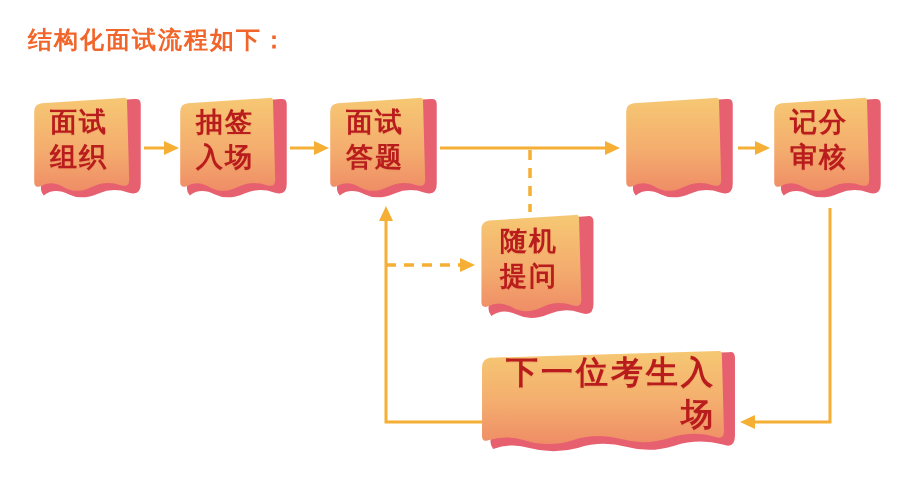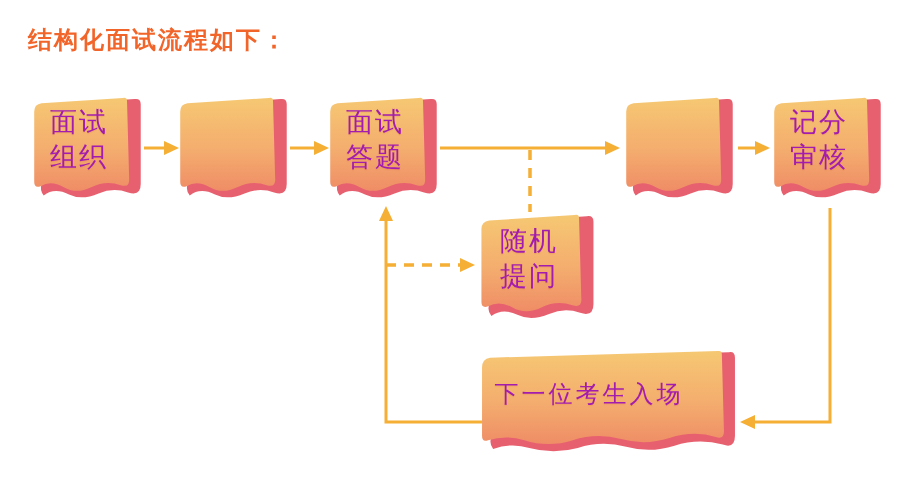--- a/index.html
+++ b/index.html
@@ -15,25 +15,25 @@
   }
   .connectors{position:absolute;left:0;top:0;width:916px;height:494px;}
   .connectors path{stroke:#F5AF34;stroke-width:3;fill:none;}
   .connectors path.dashed{stroke-dasharray:10 8;stroke-width:3.5;}
   .connectors polygon{fill:#F5AF34;stroke:none;}
   .node{position:absolute;}
   .node svg.paper{position:absolute;left:0;top:0;width:100%;height:100%;}
   .node-label{
     position:absolute;left:0;right:18px;top:0;bottom:26px;
     display:flex;align-items:center;justify-content:center;
-    color:#a21caf;font-weight:400;font-size:27px;line-height:1.3;
+    color:#b91c1c;font-weight:700;font-size:27px;line-height:1.3;
     letter-spacing:2px;white-space:pre-line;text-align:right;
     text-shadow:0 1px 1px rgba(224,110,70,.25);
   }
-  .node-wide .node-label{right:40px;bottom:22px;font-size:24px;letter-spacing:3px;}
+  .node-wide .node-label{right:24px;bottom:22px;font-size:32px;letter-spacing:3px;}
 </style>
 </head>
 <body>
 
 <div class="stage">
 
   <svg width="0" height="0" style="position:absolute" aria-hidden="true">
     <defs>
       <linearGradient id="paperGrad" x1="0" y1="0" x2="0" y2="1">
         <stop offset="0" stop-color="#F6C873"></stop>
@@ -70,20 +70,22 @@
     </svg>
     <div class="node-label">面试
 组织</div>
   </div>
 
   <div class="node" style="left:176px;top:97px;width:116px;height:112px">
     <svg class="paper" viewBox="0 0 110 108" preserveAspectRatio="none">
       <path fill="#E7606F" d="M14 8 L99 2 Q105 1 105 7 L105 84 Q105 96 93 92 Q79 87 65 93 Q49 100 37 94 Q23 87 13 95 Q9 90 11 84 Z"></path>
       <path fill="url(#paperGrad)" d="M4 14 Q4 7 11 6 L88 1 Q92 0 92 4 L94 78 Q95 88 86 85 Q72 80 58 87 Q44 94 32 87 Q20 80 10 86 Q4 88 4 82 Z"></path>
     </svg>
+    <div class="node-label">抽签
+入场</div>
   </div>
 
   <div class="node" style="left:326px;top:97px;width:116px;height:112px">
     <svg class="paper" viewBox="0 0 110 108" preserveAspectRatio="none">
       <path fill="#E7606F" d="M14 8 L99 2 Q105 1 105 7 L105 84 Q105 96 93 92 Q79 87 65 93 Q49 100 37 94 Q23 87 13 95 Q9 90 11 84 Z"></path>
       <path fill="url(#paperGrad)" d="M4 14 Q4 7 11 6 L88 1 Q92 0 92 4 L94 78 Q95 88 86 85 Q72 80 58 87 Q44 94 32 87 Q20 80 10 86 Q4 88 4 82 Z"></path>
     </svg>
     <div class="node-label">面试
 答题</div>
   </div>

